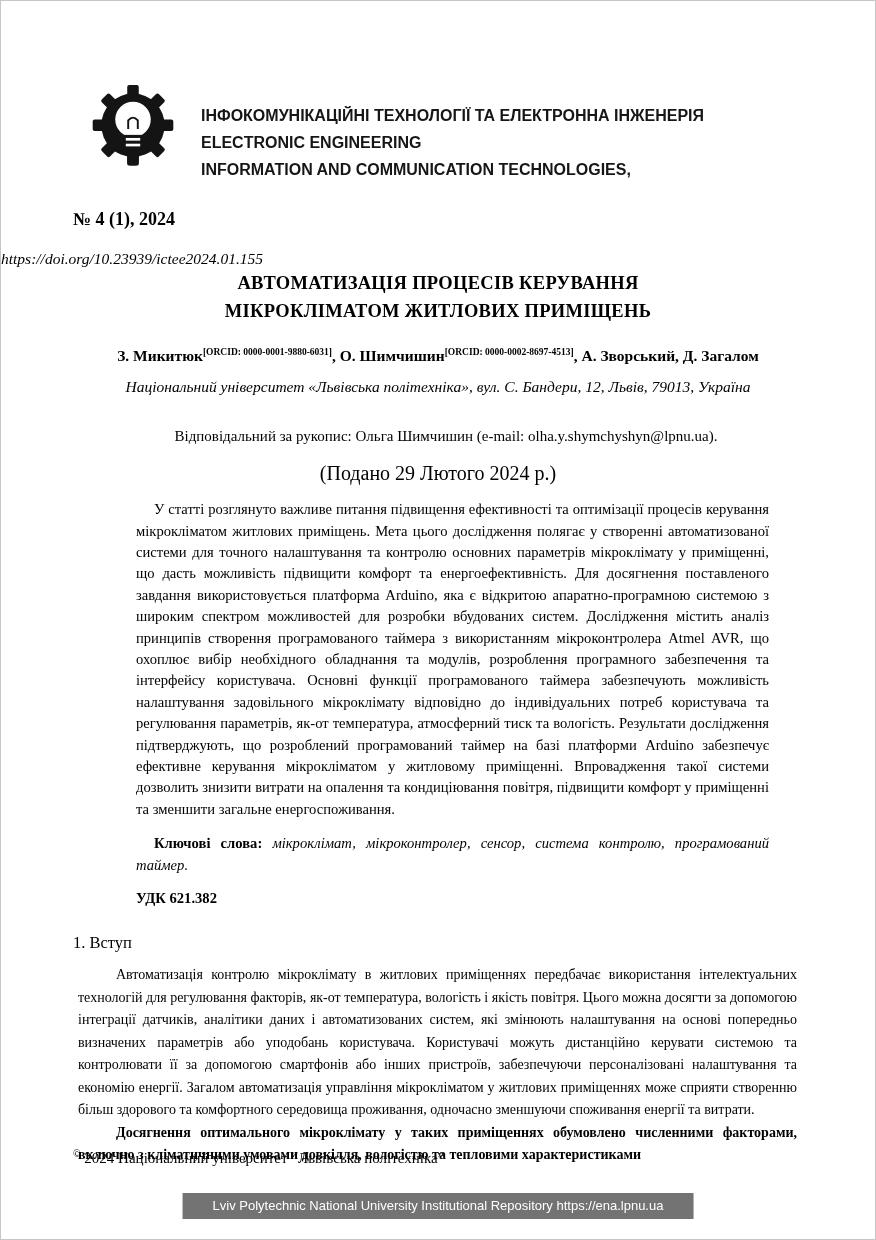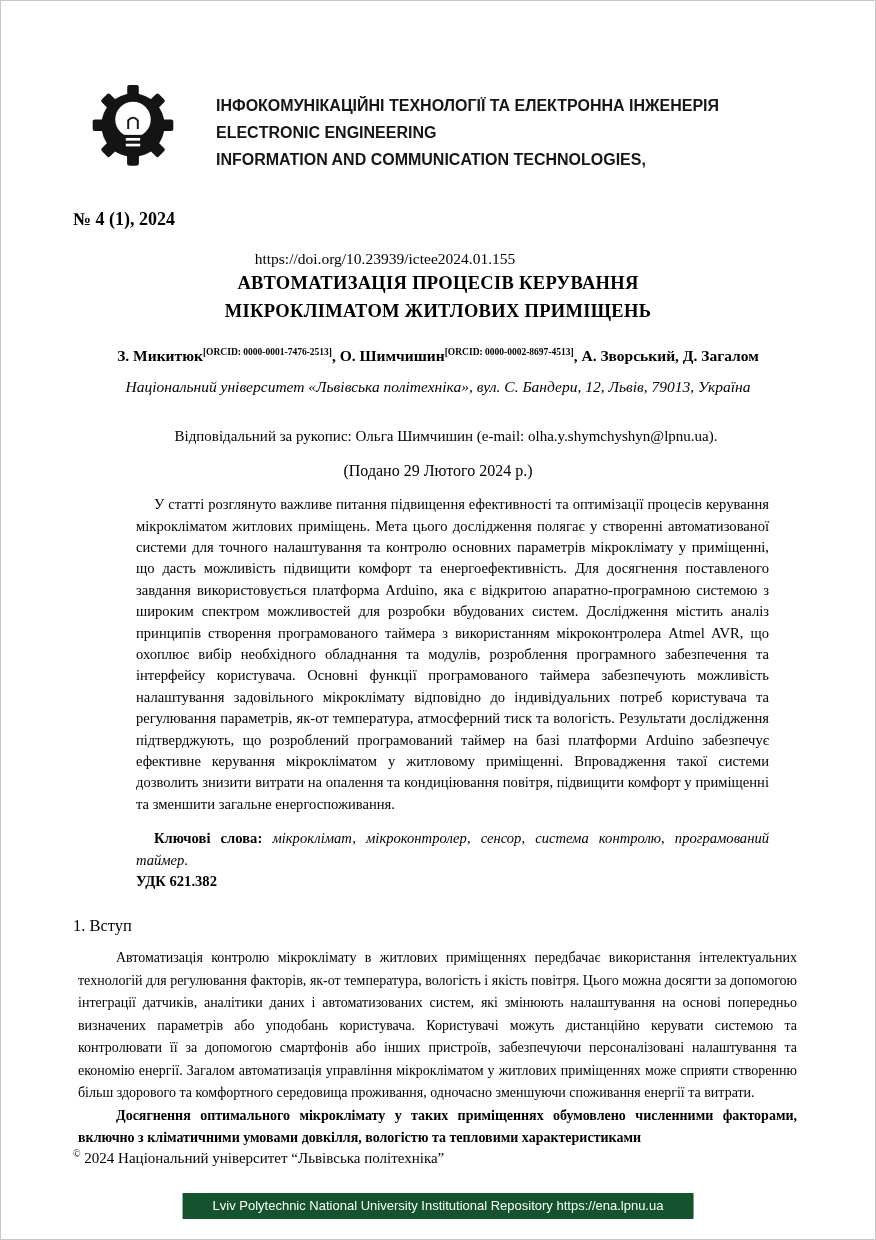--- a/index.html
+++ b/index.html
@@ -9,42 +9,43 @@
     margin: 0 auto;
     background: #ffffff;
     border: 1px solid #c6c6c6;
     box-sizing: border-box;
     font-family: "Liberation Serif", serif;
     color: #000;
     overflow: hidden;
   }
   .header-row {
     display: flex;
-    align-items: center;
-    gap: 35px;
+    align-items: flex-end;
+    gap: 20px;
     margin: 80px 60px 0 84px;
   }
   .logo { flex: 0 0 auto; width: 96px; height: 102px; }
   .journal-titles {
     font-family: "Liberation Sans", sans-serif;
     font-weight: bold;
     font-size: 16px;
     line-height: 27px;
     color: #161616;
     white-space: nowrap;
   }
   .issue {
     margin: 26px 0 0 72px;
     font-weight: bold;
     font-size: 18px;
   }
   .doi {
     margin: 20px 106px 0 0;
-    text-align: center;
+    text-align: left;
     font-size: 15.5px;
+    font-style: italic;
   }
   .article-title {
     margin-top: 1px;
     text-align: center;
     font-weight: bold;
     font-size: 18.5px;
     line-height: 28px;
     letter-spacing: .3px;
   }
   .authors {
@@ -62,32 +63,32 @@
   }
   .correspondence {
     margin-top: 32px;
     text-align: center;
     font-size: 15px;
     padding-left: 16px;
   }
   .submitted {
     margin-top: 17px;
     text-align: center;
-    font-size: 16px;
+    font-size: 20px;
   }
   .abstract-block { margin: 14px 106px 0 135px; }
   .abstract {
     margin: 0;
     text-align: justify;
     font-size: 14.6px;
     line-height: 21.4px;
     text-indent: 18px;
   }
   .keywords {
-    margin: 13px 0 0 0;
+    margin: 13px 0 12px 0;
     text-align: justify;
     font-size: 14.6px;
     line-height: 21.4px;
     text-indent: 18px;
   }
   .keywords .kw-label { font-weight: bold; }
   .keywords .kw-text  { font-style: italic; }
   .udc {
     margin: 0;
     font-weight: bold;
@@ -112,21 +113,21 @@
     left: 72px;
     bottom: 72px;
     font-size: 15px;
   }
   .copyright sup { font-size: 10px; }
   .bottom-bar {
     position: absolute;
     left: 50%;
     transform: translateX(-50%);
     bottom: 20px;
-    background: #14532d;
+    background: #737373;
     color: #fff;
     font-family: "Liberation Sans", sans-serif;
     font-size: 13px;
     line-height: 16px;
     padding: 5px 30px;
     white-space: nowrap;
   }
 </style>
 </head>
 <body>
@@ -164,21 +165,21 @@
 
   <div class="issue">№ 4 (1), 2024</div>
 
   <div class="doi">https://doi.org/10.23939/ictee2024.01.155</div>
 
   <div class="article-title">
     <div>АВТОМАТИЗАЦІЯ ПРОЦЕСІВ КЕРУВАННЯ</div>
     <div>МІКРОКЛІМАТОМ ЖИТЛОВИХ ПРИМІЩЕНЬ</div>
   </div>
 
-  <div class="authors"><span>З. Микитюк</span><sup>[ORCID: 0000-0001-7476-2513]</sup><span>, О. Шимчишин</span><sup>[ORCID: 0000-0002-8697-4513]</sup><span>, А. Зворський, Д. Загалом</span></div>
+  <div class="authors"><span>З. Микитюк</span><sup>[ORCID: 0000-0001-9880-6031]</sup><span>, О. Шимчишин</span><sup>[ORCID: 0000-0002-8697-4513]</sup><span>, А. Зворський, Д. Загалом</span></div>
 
   <div class="affiliation">Національний університет «Львівська політехніка», вул. С. Бандери, 12, Львів, 79013, Україна</div>
 
   <div class="correspondence">Відповідальний за рукопис: Ольга Шимчишин (e-mail: olha.y.shymchyshyn@lpnu.ua).</div>
 
   <div class="submitted">(Подано 29 Лютого 2024 р.)</div>
 
   <div class="abstract-block">
     <p class="abstract">У статті розглянуто важливе питання підвищення ефективності та оптимізації процесів керування мікрокліматом житлових приміщень. Мета цього дослідження полягає у створенні автоматизованої системи для точного налаштування та контролю основних параметрів мікроклімату у приміщенні, що дасть можливість підвищити комфорт та енергоефективність. Для досягнення поставленого завдання використовується платформа Arduino, яка є відкритою апаратно-програмною системою з широким спектром можливостей для розробки вбудованих систем. Дослідження містить аналіз принципів створення програмованого таймера з використанням мікроконтролера Atmel AVR, що охоплює вибір необхідного обладнання та модулів, розроблення програмного забезпечення та інтерфейсу користувача. Основні функції програмованого таймера забезпечують можливість налаштування задовільного мікроклімату відповідно до індивідуальних потреб користувача та регулювання параметрів, як-от температура, атмосферний тиск та вологість. Результати дослідження підтверджують, що розроблений програмований таймер на базі платформи Arduino забезпечує ефективне керування мікрокліматом у житловому приміщенні. Впровадження такої системи дозволить знизити витрати на опалення та кондиціювання повітря, підвищити комфорт у приміщенні та зменшити загальне енергоспоживання.</p>
     <p class="keywords"><span class="kw-label">Ключові слова:</span><span class="kw-text"> мікроклімат, мікроконтролер, сенсор, система контролю, програмований таймер.</span></p>

